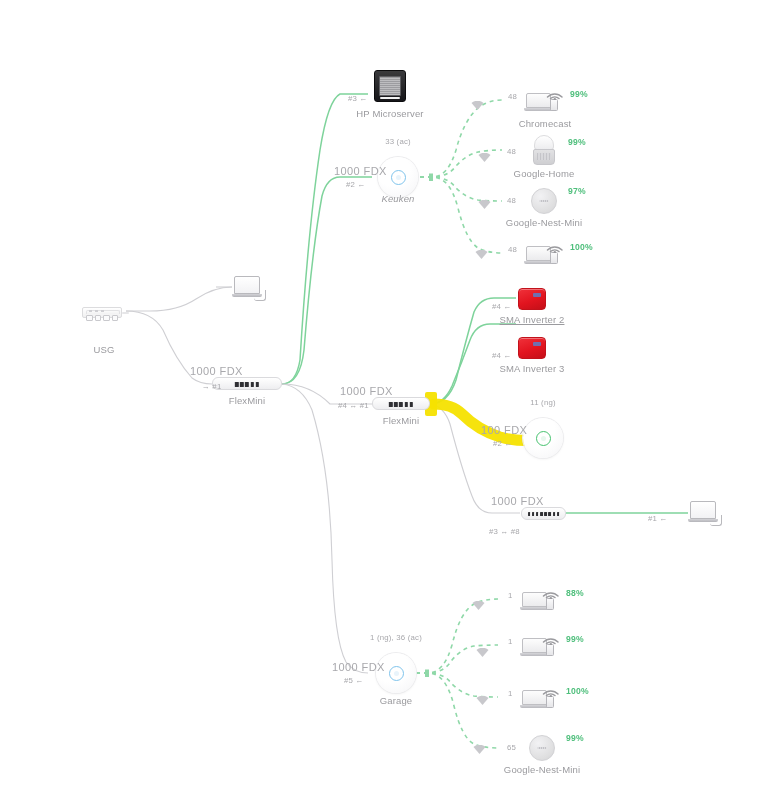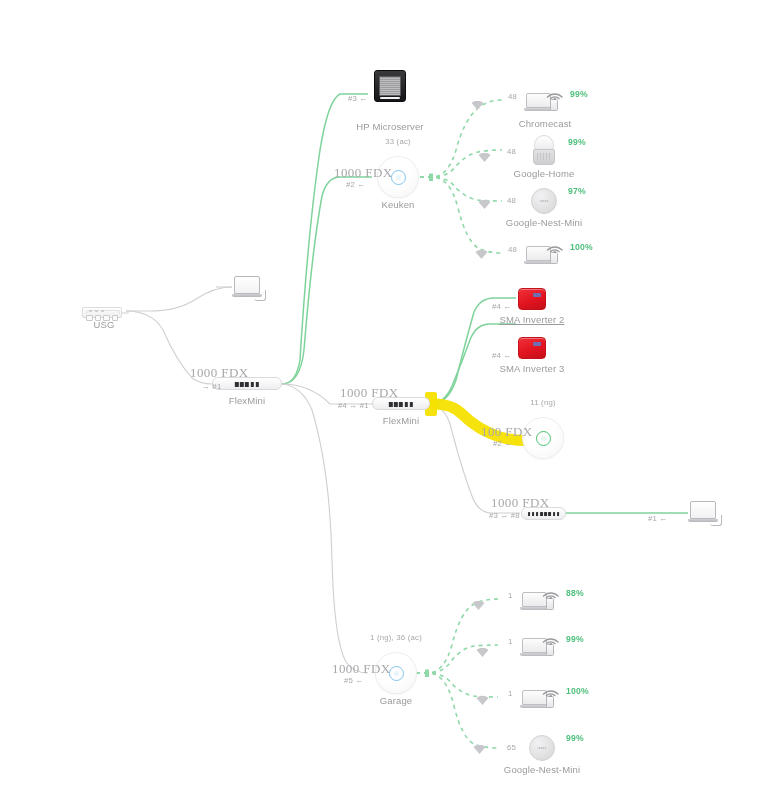--- a/index.html
+++ b/index.html
@@ -19,21 +19,21 @@
     position:absolute; left:50%; transform:translateX(-50%);
     white-space:nowrap; color:#9a9a9e; font-size:9.5px;
     letter-spacing:.15px;
   }
   .port-label {
     position:absolute; white-space:nowrap;
     color:#a8a8ac; font-size:7.8px; letter-spacing:.2px;
   }
   .speed-label {
     position:absolute; white-space:nowrap;
-    color:#a8a8ac; font-size:13px; letter-spacing:.4px;font-family:Liberation Serif, serif;
+    color:#a8a8ac; font-size:11px; letter-spacing:.4px;
   }
   .chan-label {
     position:absolute; white-space:nowrap; left:50%;
     transform:translateX(-50%);
     color:#a8a8ac; font-size:7.8px; letter-spacing:.2px;
   }
   .pct-label {
     position:absolute; white-space:nowrap;
     color:#4fbf7c; font-size:8.6px; font-weight:bold; letter-spacing:.2px;
   }
@@ -266,21 +266,21 @@
         <i></i>
       </span>
     <span class="usg-ports">
         <i></i>
         <i></i>
         <i></i>
         <i></i>
       </span>
   </span>
   <span class="usg-tail"></span>
-  <span class="node-label" style="top:16px;">USG</span>
+  <span class="node-label" style="top:41px;">USG</span>
 </div>
 
 <div class="node lap" style="left:232px; top:276px;">
   <span class="lap-lid"></span>
   <span class="lap-base"></span>
   <span class="lap-cord"></span>
 </div>
 
 <div class="node sw" style="left:212px; top:377px; width:70px;">
   <span class="sw-body">
@@ -296,31 +296,31 @@
   <span class="port-label" style="left:-10px; top:5px;">→ #1</span>
   <span class="node-label" style="top:18px;">FlexMini</span>
 </div>
 
 <div class="node srv" style="left:374px; top:70px;">
   <span class="srv-case">
     <span class="srv-face"></span>
     <span class="srv-slot"></span>
   </span>
   <span class="port-label" style="left:-26px; top:24px;">#3 ←</span>
-  <span class="node-label" style="top:38px;margin-top:13px;">HP Microserver</span>
+  <span class="node-label" style="top:38px;">HP Microserver</span>
 </div>
 
 <div class="node ap" style="left:378px; top:157px;">
   <span class="ap-disc">
     <span class="ap-ring"></span>
   </span>
   <span class="chan-label" style="top:-20px;">33 (ac)</span>
   <span class="speed-label" style="left:-44px; top:8px;">1000  FDX</span>
   <span class="port-label" style="left:-32px; top:23px;">#2 ←</span>
-  <span class="node-label" style="top:42px;">Keuken</span>
+  <span class="node-label" style="top:36px;font-style:italic;">Keuken</span>
 </div>
 
 <div class="node wcl" style="left:526px; top:86px;">
   <span class="wcl-lid"></span>
   <span class="wcl-base"></span>
   <span class="wcl-phone"></span>
   <svg class="wifi-arc" viewBox="0 0 18 14">
     <g fill="none" stroke="#9b9b9f" stroke-width="1.5" stroke-linecap="round">
       <path d="M1.5,11 A10,10 0 0 1 16,11"></path>
       <path d="M4.5,12.5 A6.6,6.6 0 0 1 13,12.5"></path>
@@ -410,21 +410,21 @@
         <i></i>
         <i></i>
         <i></i>
         <i></i>
         <i></i>
         <i></i>
         <i></i>
     </span>
   </span>
   <span class="speed-label" style="left:-30px; top:-12px;">1000  FDX</span>
-  <span class="port-label" style="left:-32px; top:4px;">#3 ↔ #8</span>
+  <span class="port-label" style="left:-32px; top:20px;">#3 ↔ #8</span>
 </div>
 
 <div class="node lap" style="left:688px; top:501px;">
   <span class="lap-lid"></span>
   <span class="lap-base"></span>
   <span class="lap-cord"></span>
   <span class="port-label" style="left:-40px; top:13px;">#1 ←</span>
 </div>
 
 <div class="node ap" style="left:376px; top:653px;">

